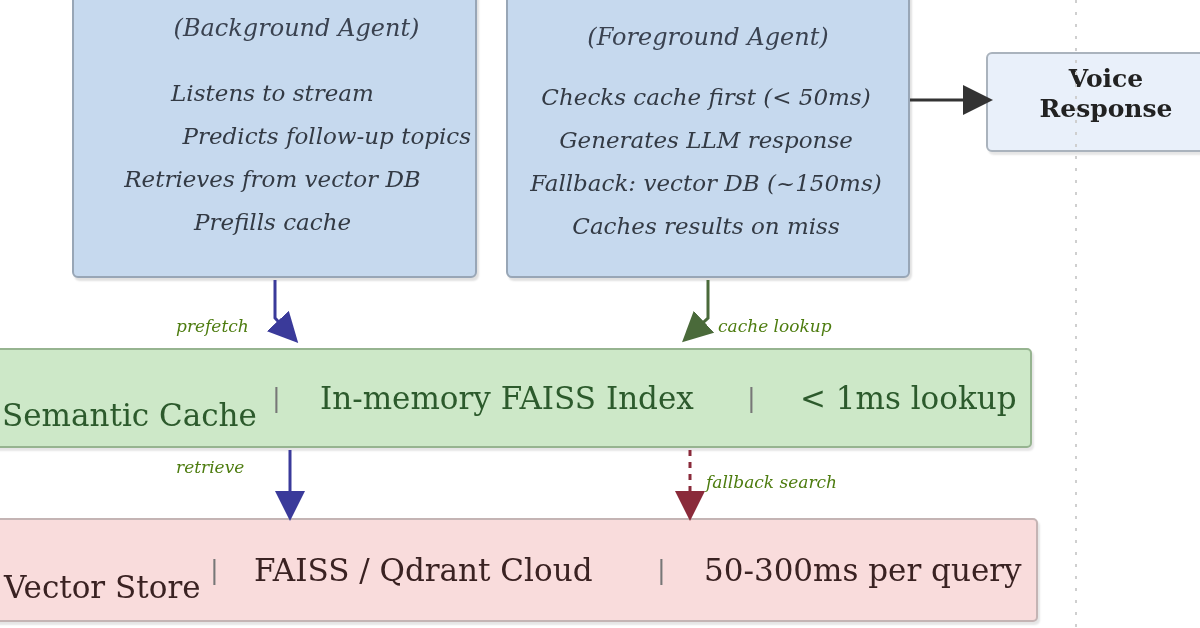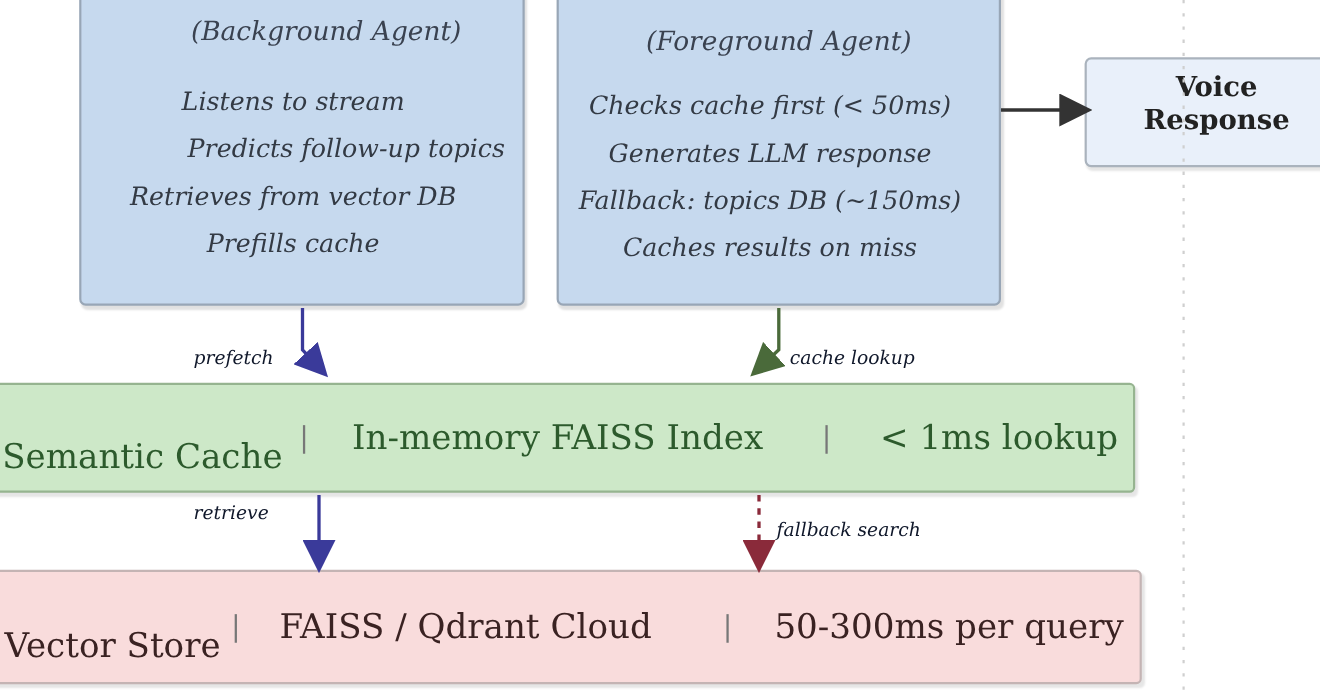--- a/index.html
+++ b/index.html
@@ -16,21 +16,21 @@
     background: #c6d9ee;
     border: 2px solid #98a6b6;
     border-radius: 6px;
     box-shadow: 2px 3px 2px rgba(0,0,0,0.12);
     text-align: center;
     font-style: italic;
     font-size: 23px;
     color: #333a44;
   }
   .agent .title { position: absolute; left: 0; right: 0; font-size: 24px; color: #3a4250; }
-  .agent .line { position: absolute; left: 0; right: 16px; white-space: nowrap; }
+  .agent .line { position: absolute; left: 0; right: 4px; white-space: nowrap; }
 
   #bg-agent { left: 72px; top: -14px; width: 405px; height: 292px; }
   #fg-agent { left: 506px; top: -14px; width: 404px; height: 292px; }
 
   .voice {
     position: absolute; box-sizing: border-box;
     left: 986px; top: 52px; width: 240px; height: 100px;
     background: #e9f0fa;
     border: 2px solid #aab3bd;
     border-radius: 6px;
@@ -57,21 +57,21 @@
     left: -60px; top: 518px; width: 1098px; height: 104px;
     background: #f9dcdc;
     border: 2px solid #c4b4b4;
     color: #3a2222;
   }
   .bar .seg { position: absolute; }
   .bar .name { font-weight: normal; margin-top: 34px; }
   .bar .sep { color: #777; font-size: 26px; }
 
   .arrow-label {
-    position: absolute; font-style: italic; font-size: 17px; color: #0f172a;
+    position: absolute; font-style: italic; font-size: 17px; color: #4d7c0f;
     white-space: nowrap;
   }
   svg.overlay { position: absolute; left: 0; top: 0; }
 </style>
 </head>
 <body>
 
 <div class="canvas">
 
   <div id="bg-agent" class="agent">
@@ -79,21 +79,21 @@
     <div class="line" style="top:92px;">Listens to stream</div>
     <div class="line" style="top:135px;text-align:right;">Predicts follow-up topics</div>
     <div class="line" style="top:178px;">Retrieves from vector DB</div>
     <div class="line" style="top:221px;">Prefills cache</div>
   </div>
 
   <div id="fg-agent" class="agent">
     <div class="title" style="top:35px;">(Foreground Agent)</div>
     <div class="line" style="top:96px;">Checks cache first (&lt; 50ms)</div>
     <div class="line" style="top:139px;">Generates LLM response</div>
-    <div class="line" style="top:182px;">Fallback: topics DB (~150ms)</div>
+    <div class="line" style="top:182px;">Fallback: vector DB (~150ms)</div>
     <div class="line" style="top:225px;">Caches results on miss</div>
   </div>
 
   <div class="voice">
     <span style="margin-top:10px;">Voice</span>
     <span>Response</span>
   </div>
 
   <div id="cache-bar" class="bar">
     <span class="seg name" style="left:60px;">Semantic Cache</span>

